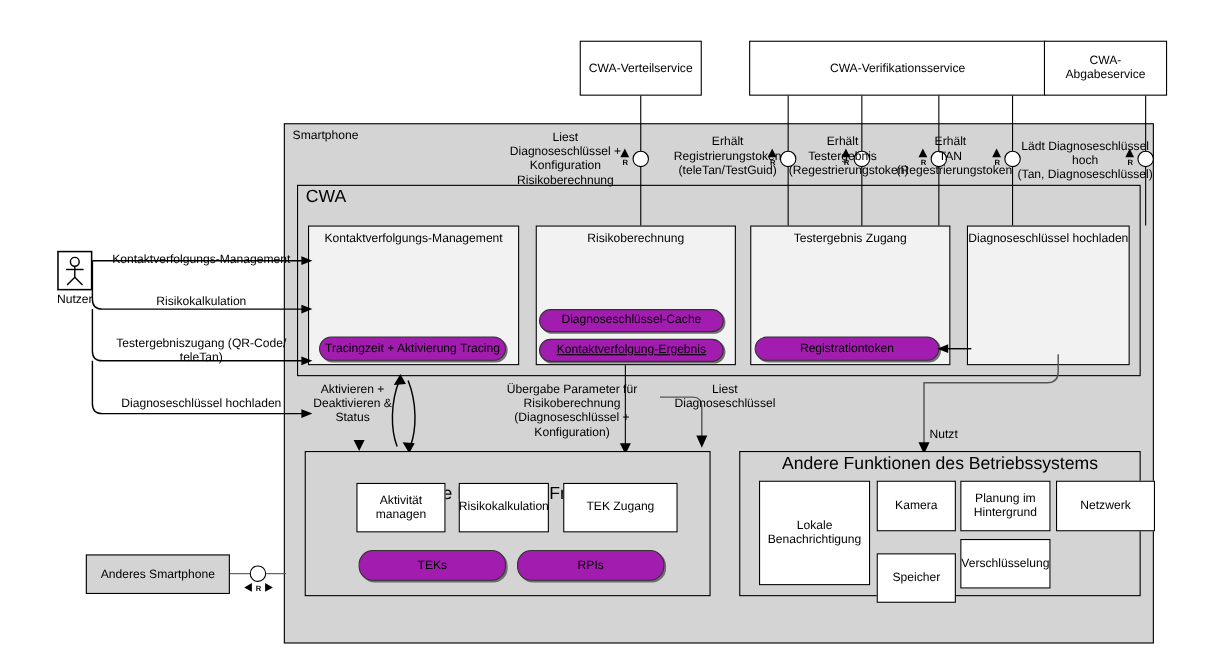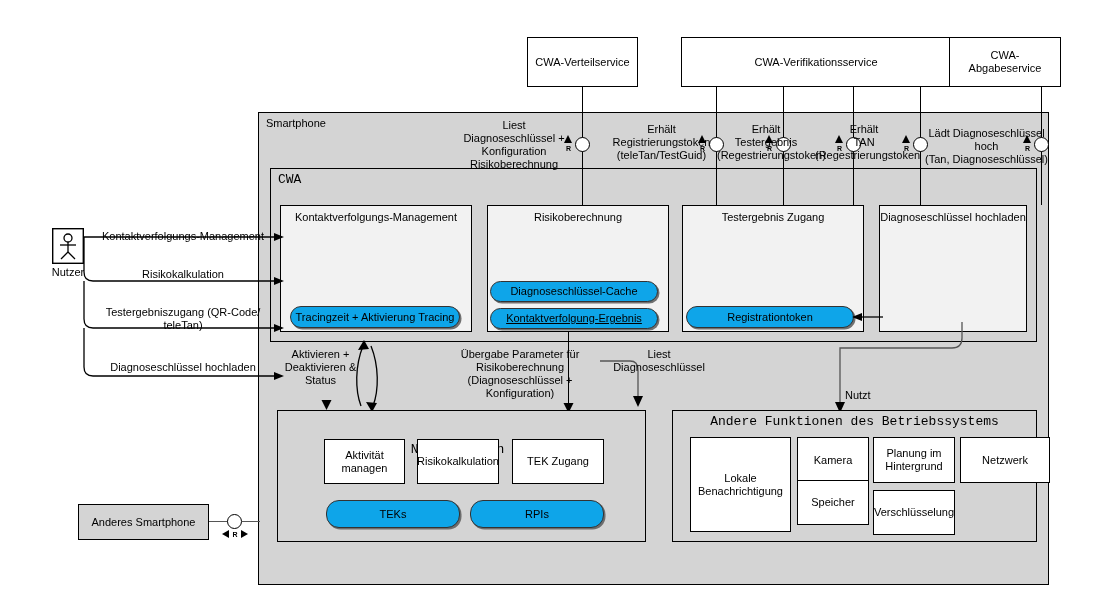--- a/index.html
+++ b/index.html
@@ -12,42 +12,42 @@
   .layer{
     background:#d4d4d4;border:1.4px solid #000;
   }
   .layer > .layer-title{
     position:absolute;top:4px;left:7px;font-size:11px;line-height:13px;white-space:nowrap;
   }
   .subsystem{
     background:#d4d4d4;border:1.4px solid #000;
   }
   .subsystem > .sub-title{
-    position:absolute;top:4px;left:7px;font-size:13px;line-height:13px;white-space:nowrap;font-family:Liberation Mono, monospace;
+    position:absolute;top:4px;left:7px;font-size:16px;line-height:13px;white-space:nowrap;
   }
 
   
   .wbox{
     background:#ffffff;border:1.4px solid #000;
     display:flex;align-items:center;justify-content:center;text-align:center;
     font-size:11px;line-height:13px;padding:2px 4px;
   }
 
   
   .cbox{
     background:#f2f2f2;border:1.2px solid #000;
   }
   .cbox > .c-title{
     position:absolute;top:5px;left:0;width:100%;text-align:center;
     font-size:11px;line-height:13px;
   }
 
   
   .pill{
-    background:#0ea5e9;border:1.4px solid #333;border-radius:13px;
+    background:#a21caf;border:1.4px solid #333;border-radius:13px;
     display:flex;align-items:center;justify-content:center;text-align:center;
     font-size:11px;line-height:13px;
     box-shadow:1.5px 1.5px 0 rgba(90,90,90,.85);
   }
 
   
   .gbox{
     background:#d4d4d4;border:1.2px solid #000;
     display:flex;align-items:center;justify-content:center;text-align:center;
     font-size:11px;line-height:13px;
@@ -290,21 +290,21 @@
     <div class="sub-title" style="left:0;width:100%;text-align:center;margin-top:28px;">Exposure Notification Framework</div>
   </div>
 
   <div class="abs wbox" style="left:324px;top:439px;width:81px;height:45px;white-space:pre-line;">
     <span>Aktivität
 managen</span>
   </div>
   <div class="abs wbox" style="left:417px;top:439px;width:82px;height:45px;">
     <span>Risikokalkulation</span>
   </div>
-  <div class="abs wbox" style="left:512px;top:439px;width:92px;height:45px;">
+  <div class="abs wbox" style="left:512px;top:439px;width:104px;height:45px;">
     <span>TEK Zugang</span>
   </div>
 
   <div class="abs pill" style="left:326px;top:500px;width:134px;height:28px;">
     <span>TEKs</span>
   </div>
   <div class="abs pill" style="left:470px;top:500px;width:134px;height:28px;">
     <span>RPIs</span>
   </div>
 
@@ -319,21 +319,21 @@
   <div class="abs wbox" style="left:797px;top:437px;width:72px;height:46px;">
     <span>Kamera</span>
   </div>
   <div class="abs wbox" style="left:873px;top:437px;width:82px;height:46px;white-space:pre-line;">
     <span>Planung im
 Hintergrund</span>
   </div>
   <div class="abs wbox" style="left:960px;top:437px;width:90px;height:46px;">
     <span>Netzwerk</span>
   </div>
-  <div class="abs wbox" style="left:797px;top:480px;width:72px;height:45px;">
+  <div class="abs wbox" style="left:797px;top:503px;width:72px;height:45px;">
     <span>Speicher</span>
   </div>
   <div class="abs wbox" style="left:873px;top:490px;width:82px;height:45px;">
     <span>Verschlüsselung</span>
   </div>
 
   <div class="abs gbox" style="left:78px;top:504px;width:131px;height:36px;">
     <span>Anderes Smartphone</span>
   </div>
 

